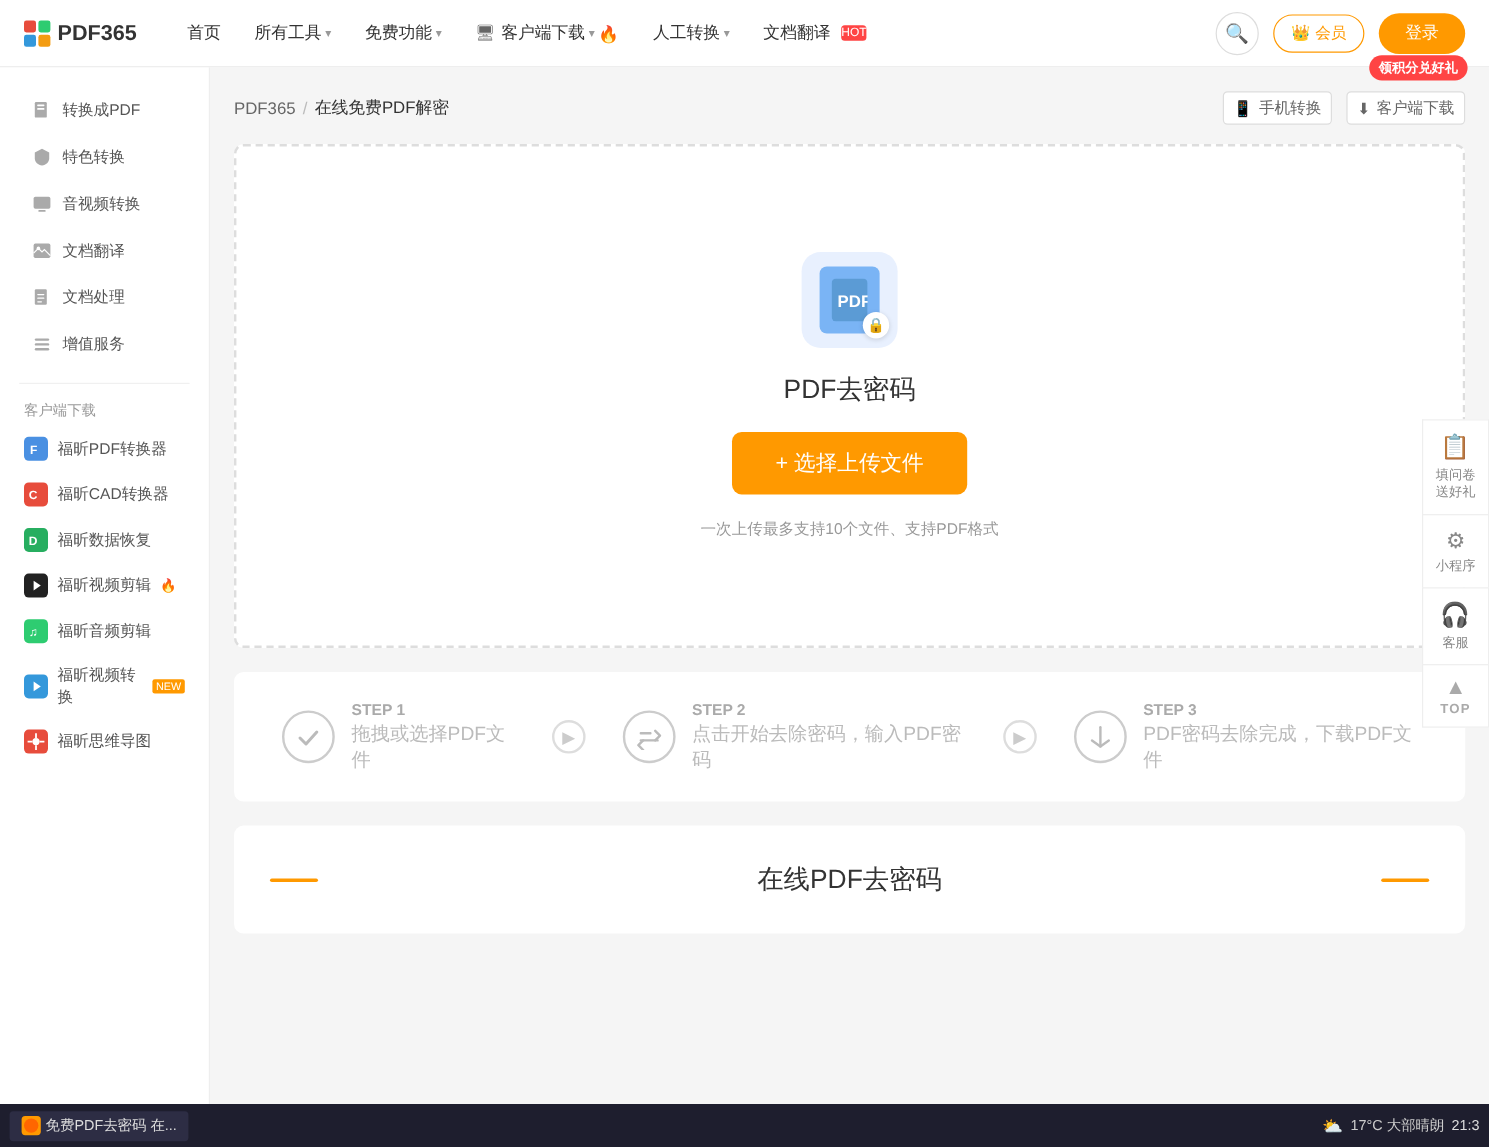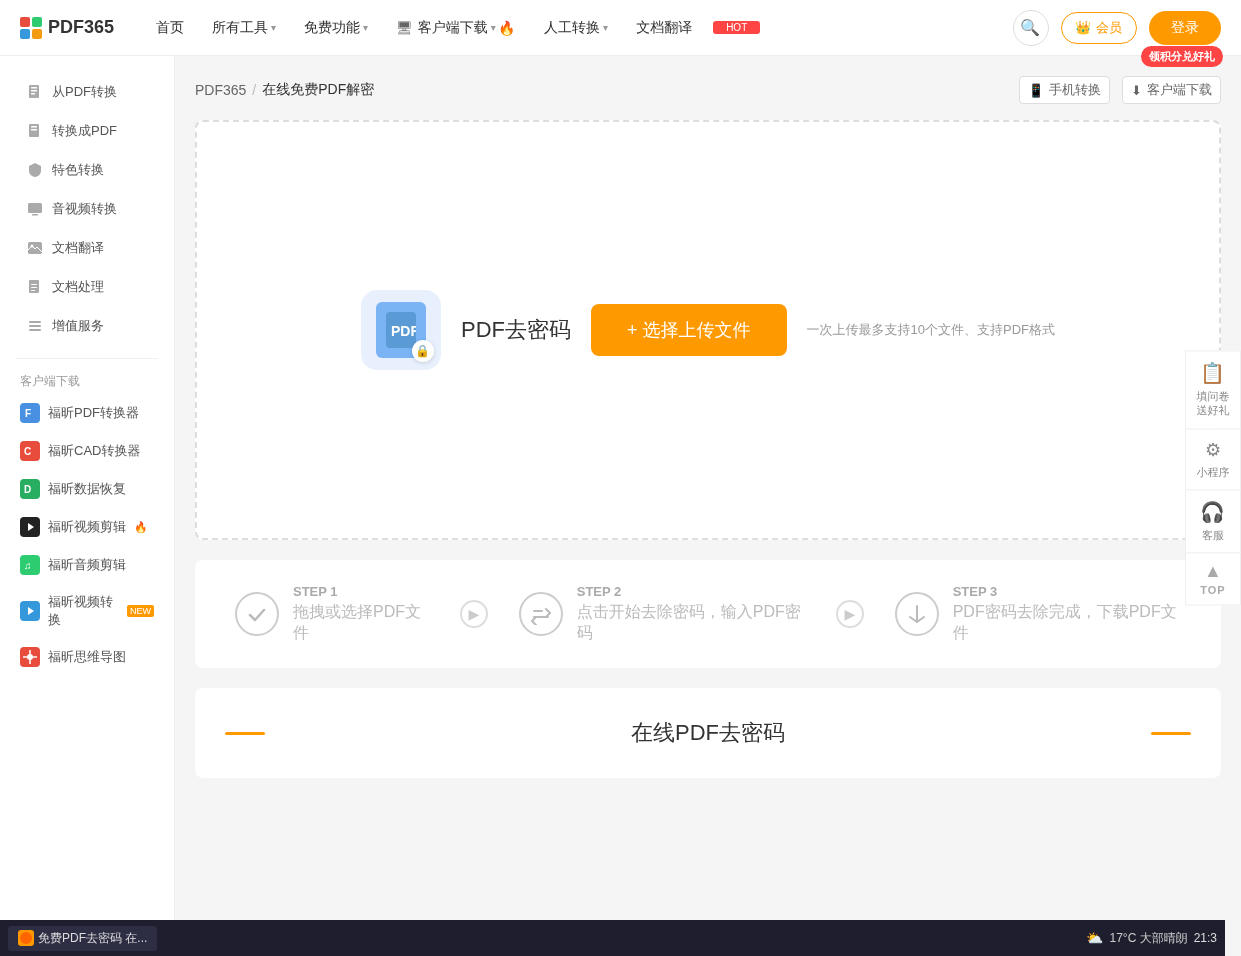--- a/index.html
+++ b/index.html
@@ -11,21 +11,21 @@
     .logo-squares { display: grid; grid-template-columns: 1fr 1fr; gap: 2px; width: 22px; height: 22px; }
     .logo-sq { border-radius: 2px; }
     .logo-sq.red { background: #e74c3c; }
     .logo-sq.green { background: #2ecc71; }
     .logo-sq.blue { background: #3498db; }
     .logo-sq.yellow { background: #f39c12; }
     .logo-text { font-size: 18px; font-weight: bold; color: #333; }
     .nav-items { display: flex; align-items: center; gap: 4px; flex: 1; }
     .nav-item { padding: 6px 12px; font-size: 14px; color: #333; cursor: pointer; white-space: nowrap; border-radius: 4px; display: flex; align-items: center; gap: 3px; }
     .nav-item .chevron { font-size: 10px; color: #999; }
-    .nav-item .hot-badge { background: #ff4444; color: #fff; font-size: 10px; padding: 1px 13px; border-radius: 3px; margin-left: 18px; }
+    .nav-item .hot-badge { background: #ff4444; color: #fff; font-size: 10px; padding: 1px 0; border-radius: 3px; margin-left: 6px; }
     .nav-item .fire { color: #ff4400; font-size: 14px; }
     .nav-right { display: flex; align-items: center; gap: 12px; }
     .search-btn { width: 36px; height: 36px; border: 1px solid #ddd; border-radius: 50%; display: flex; align-items: center; justify-content: center; cursor: pointer; color: #666; font-size: 16px; }
     .member-btn { display: flex; align-items: center; gap: 4px; padding: 6px 14px; border: 1px solid #ff9900; border-radius: 20px; color: #ff9900; cursor: pointer; font-size: 13px; }
     .member-btn .crown { color: #ff9900; }
     .login-btn { background: #ff9900; color: #fff; padding: 8px 22px; border-radius: 20px; cursor: pointer; font-size: 14px; font-weight: normal; }
     .reward-badge { background: #ff4444; color: #fff; font-size: 11px; padding: 3px 8px; border-radius: 12px; position: absolute; top: 46px; right: 18px; white-space: nowrap; cursor: pointer; font-weight: bold; }
 
     
     .layout { display: flex; min-height: calc(100vh - 56px); }
@@ -46,21 +46,21 @@
     .main-content { flex: 1; padding: 20px; background: #f5f5f5; }
 
     
     .breadcrumb { display: flex; align-items: center; gap: 6px; font-size: 14px; color: #666; margin-bottom: 16px; }
     .breadcrumb-divider { color: #bbb; }
     .breadcrumb-current { color: #333; }
     .breadcrumb-actions { margin-left: auto; display: flex; gap: 12px; }
     .action-btn { display: flex; align-items: center; gap: 5px; font-size: 13px; color: #666; cursor: pointer; padding: 4px 8px; border: 1px solid #ddd; border-radius: 4px; background: #fff; }
 
     
-    .upload-area { background: #fff; border: 2px dashed #ddd; border-radius: 8px; min-height: 420px; display: flex; flex-direction: row; align-items: center; justify-content: center; gap: 20px; margin-bottom: 20px; }
+    .upload-area { background: #fff; border: 2px dashed #ddd; border-radius: 8px; min-height: 420px; display: flex; flex-direction: column; align-items: center; justify-content: center; gap: 20px; margin-bottom: 20px; }
     .upload-icon-wrap { width: 80px; height: 80px; background: #e8f0fe; border-radius: 16px; display: flex; align-items: center; justify-content: center; }
     .upload-icon-inner { position: relative; }
     .pdf-icon-main { width: 50px; height: 56px; background: #7ab4f5; border-radius: 6px; display: flex; align-items: center; justify-content: center; }
     .pdf-icon-lock { position: absolute; bottom: -4px; right: -8px; width: 22px; height: 22px; background: #fff; border-radius: 50%; display: flex; align-items: center; justify-content: center; box-shadow: 0 1px 4px rgba(0,0,0,0.15); font-size: 12px; }
     .upload-title { font-size: 22px; color: #333; font-weight: 400; }
     .upload-btn { background: #ff9900; color: #fff; padding: 14px 36px; border-radius: 8px; font-size: 18px; cursor: pointer; display: flex; align-items: center; gap: 8px; border: none; font-weight: 500; }
     .upload-hint { font-size: 13px; color: #999; }
 
     
     .steps-bar { background: #fff; border-radius: 8px; padding: 24px 40px; display: flex; align-items: center; justify-content: center; gap: 0; margin-bottom: 20px; }
@@ -82,21 +82,21 @@
     .right-float { position: fixed; right: 0; top: 50%; transform: translateY(-50%); display: flex; flex-direction: column; gap: 0; z-index: 200; }
     .rf-item { width: 56px; background: #fff; border: 1px solid #eee; display: flex; flex-direction: column; align-items: center; justify-content: center; padding: 10px 4px; cursor: pointer; gap: 4px; border-bottom: none; }
     .rf-item:last-child { border-bottom: 1px solid #eee; }
     .rf-icon { font-size: 20px; color: #888; }
     .rf-label { font-size: 11px; color: #888; text-align: center; line-height: 1.3; }
     .rf-top { background: #fff; border: 1px solid #eee; display: flex; flex-direction: column; align-items: center; padding: 8px 4px; cursor: pointer; gap: 2px; }
     .rf-top-icon { font-size: 18px; color: #aaa; }
     .rf-top-label { font-size: 11px; color: #aaa; font-weight: bold; letter-spacing: 1px; }
 
     
-    .taskbar { position: fixed; bottom: 0; left: 0; right: 16px; height: 36px; background: #1e1e2e; display: flex; align-items: center; padding: 0 8px; gap: 4px; z-index: 300; }
+    .taskbar { position: fixed; bottom: 0; left: 0; right: 0; height: 36px; background: #1e1e2e; display: flex; align-items: center; padding: 0 8px; gap: 4px; z-index: 300; }
     .task-item { display: flex; align-items: center; gap: 4px; padding: 4px 10px; background: #2d2d44; border-radius: 3px; cursor: pointer; color: #ddd; font-size: 12px; max-width: 180px; overflow: hidden; }
     .task-item-icon { width: 16px; height: 16px; border-radius: 3px; background: #ff9900; flex-shrink: 0; display: flex; align-items: center; justify-content: center; font-size: 9px; color: #fff; }
     .taskbar-right { margin-left: auto; display: flex; align-items: center; gap: 6px; color: #ccc; font-size: 12px; }
     .weather-icon { font-size: 14px; }
     .taskbar-time { color: #ddd; }
   </style>
 </head>
 <body>
 
 <div class="top-nav">
@@ -150,31 +150,20 @@
   </div>
 
   <div class="reward-badge">领积分兑好礼</div>
 </div>
 
 <div class="layout">
 
   <div class="sidebar">
     <div class="sidebar-group">
 
-      <div class="sidebar-item">
-        <div class="si-icon">
-          <svg width="16" height="16" viewBox="0 0 16 16">
-              <rect x="2" y="1" width="10" height="13" rx="1" fill="#aaa"></rect>
-              <rect x="4" y="3" width="6" height="1.5" rx="0.5" fill="#fff"></rect>
-              <rect x="4" y="6" width="6" height="1.5" rx="0.5" fill="#fff"></rect>
-              <rect x="4" y="9" width="4" height="1.5" rx="0.5" fill="#fff"></rect>
-            </svg>
-        </div>
-        <span>从PDF转换</span>
-      </div>
 
       <div class="sidebar-item">
         <div class="si-icon">
           <svg width="16" height="16" viewBox="0 0 16 16">
               <rect x="2" y="1" width="10" height="13" rx="1" fill="#aaa"></rect>
               <rect x="4" y="3" width="6" height="1.5" rx="0.5" fill="#fff"></rect>
               <rect x="4" y="6" width="6" height="1.5" rx="0.5" fill="#fff"></rect>
             </svg>
         </div>
         <span>转换成PDF</span>

